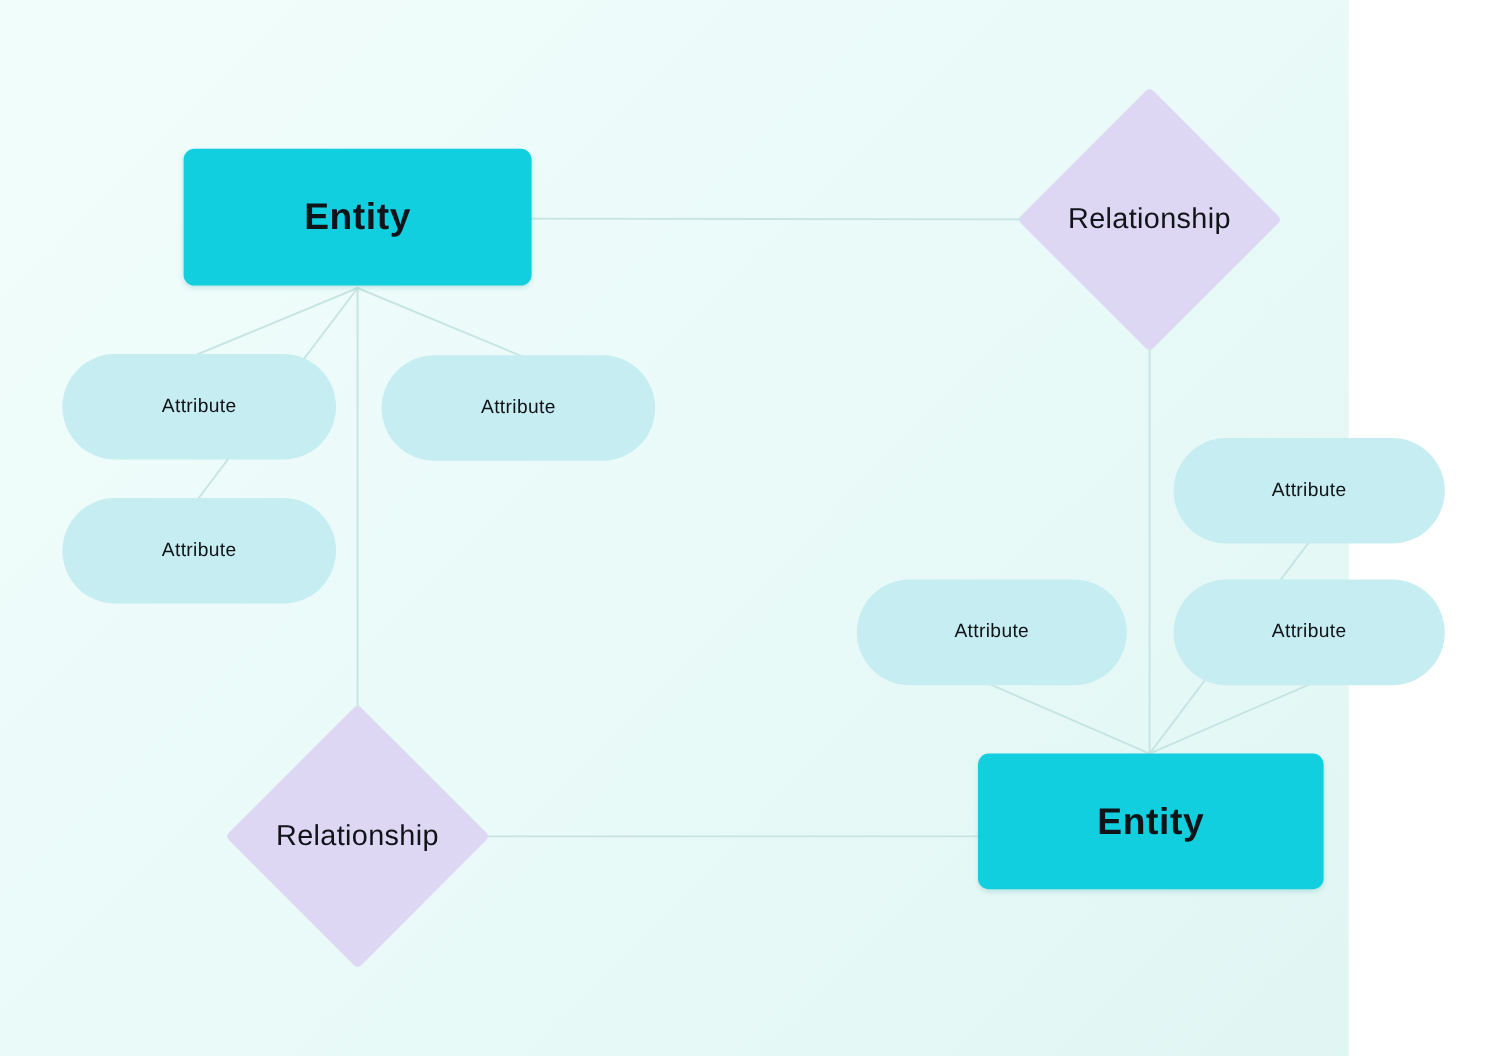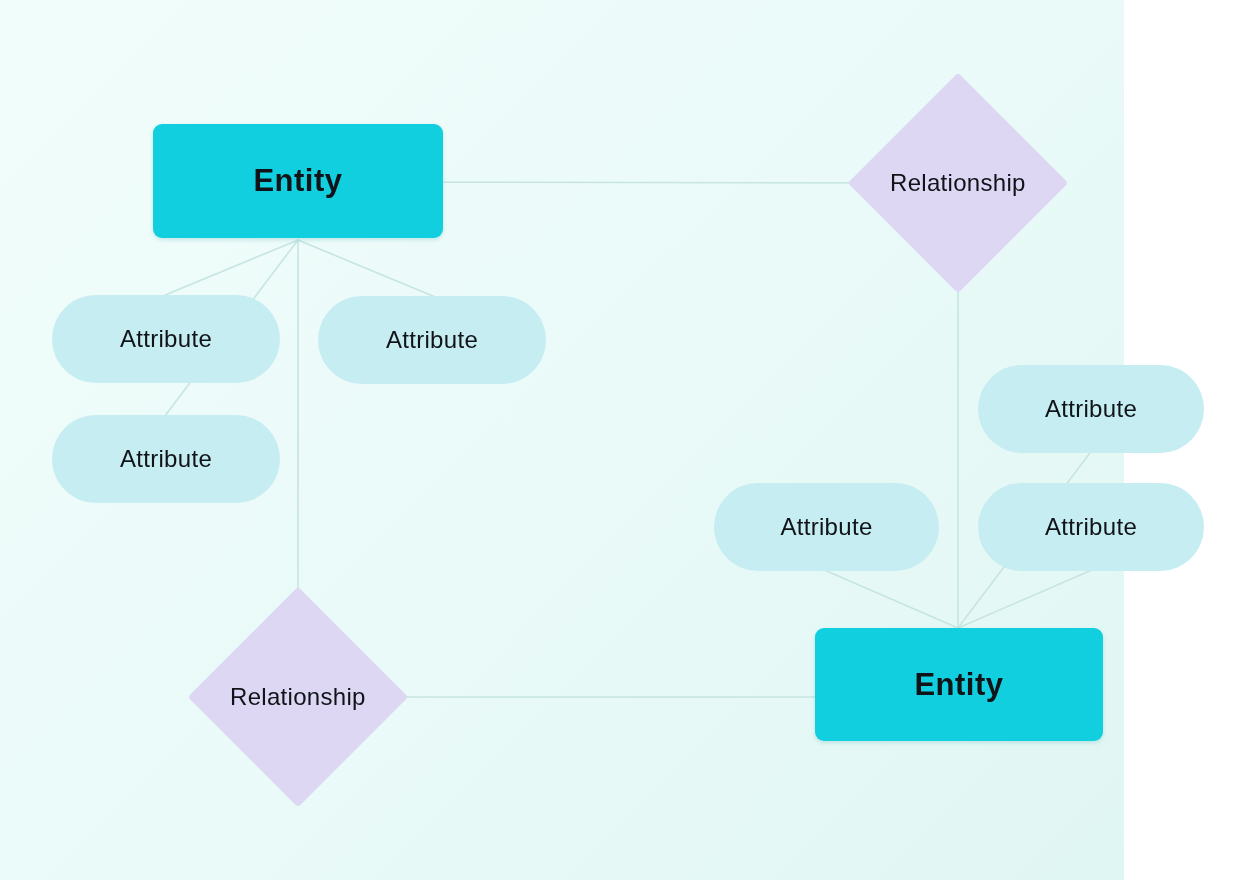--- a/index.html
+++ b/index.html
@@ -17,21 +17,21 @@
   .node{position:absolute;z-index:2;display:flex;align-items:center;justify-content:center;}
   .entity{
     background:var(--entity-fill,#12cfdf);
     border-radius:9px;
     box-shadow:0 2px 4px rgba(10,140,150,.18);
     font-size:31px;font-weight:600;letter-spacing:.5px;
   }
   .attribute{
     background:var(--attribute-fill,#c6edf1);
     border-radius:44px;
-    font-size:24px;font-weight:400;letter-spacing:.3px;
+    font-size:16px;font-weight:400;letter-spacing:.3px;
   }
   .relationship{
     background:var(--relationship-fill,#ddd7f4);
     transform:rotate(45deg);
     border-radius:4px;
   }
   .relationship .diamond-label{
     transform:rotate(-45deg);
     font-size:24px;font-weight:400;letter-spacing:.3px;
     white-space:nowrap;

